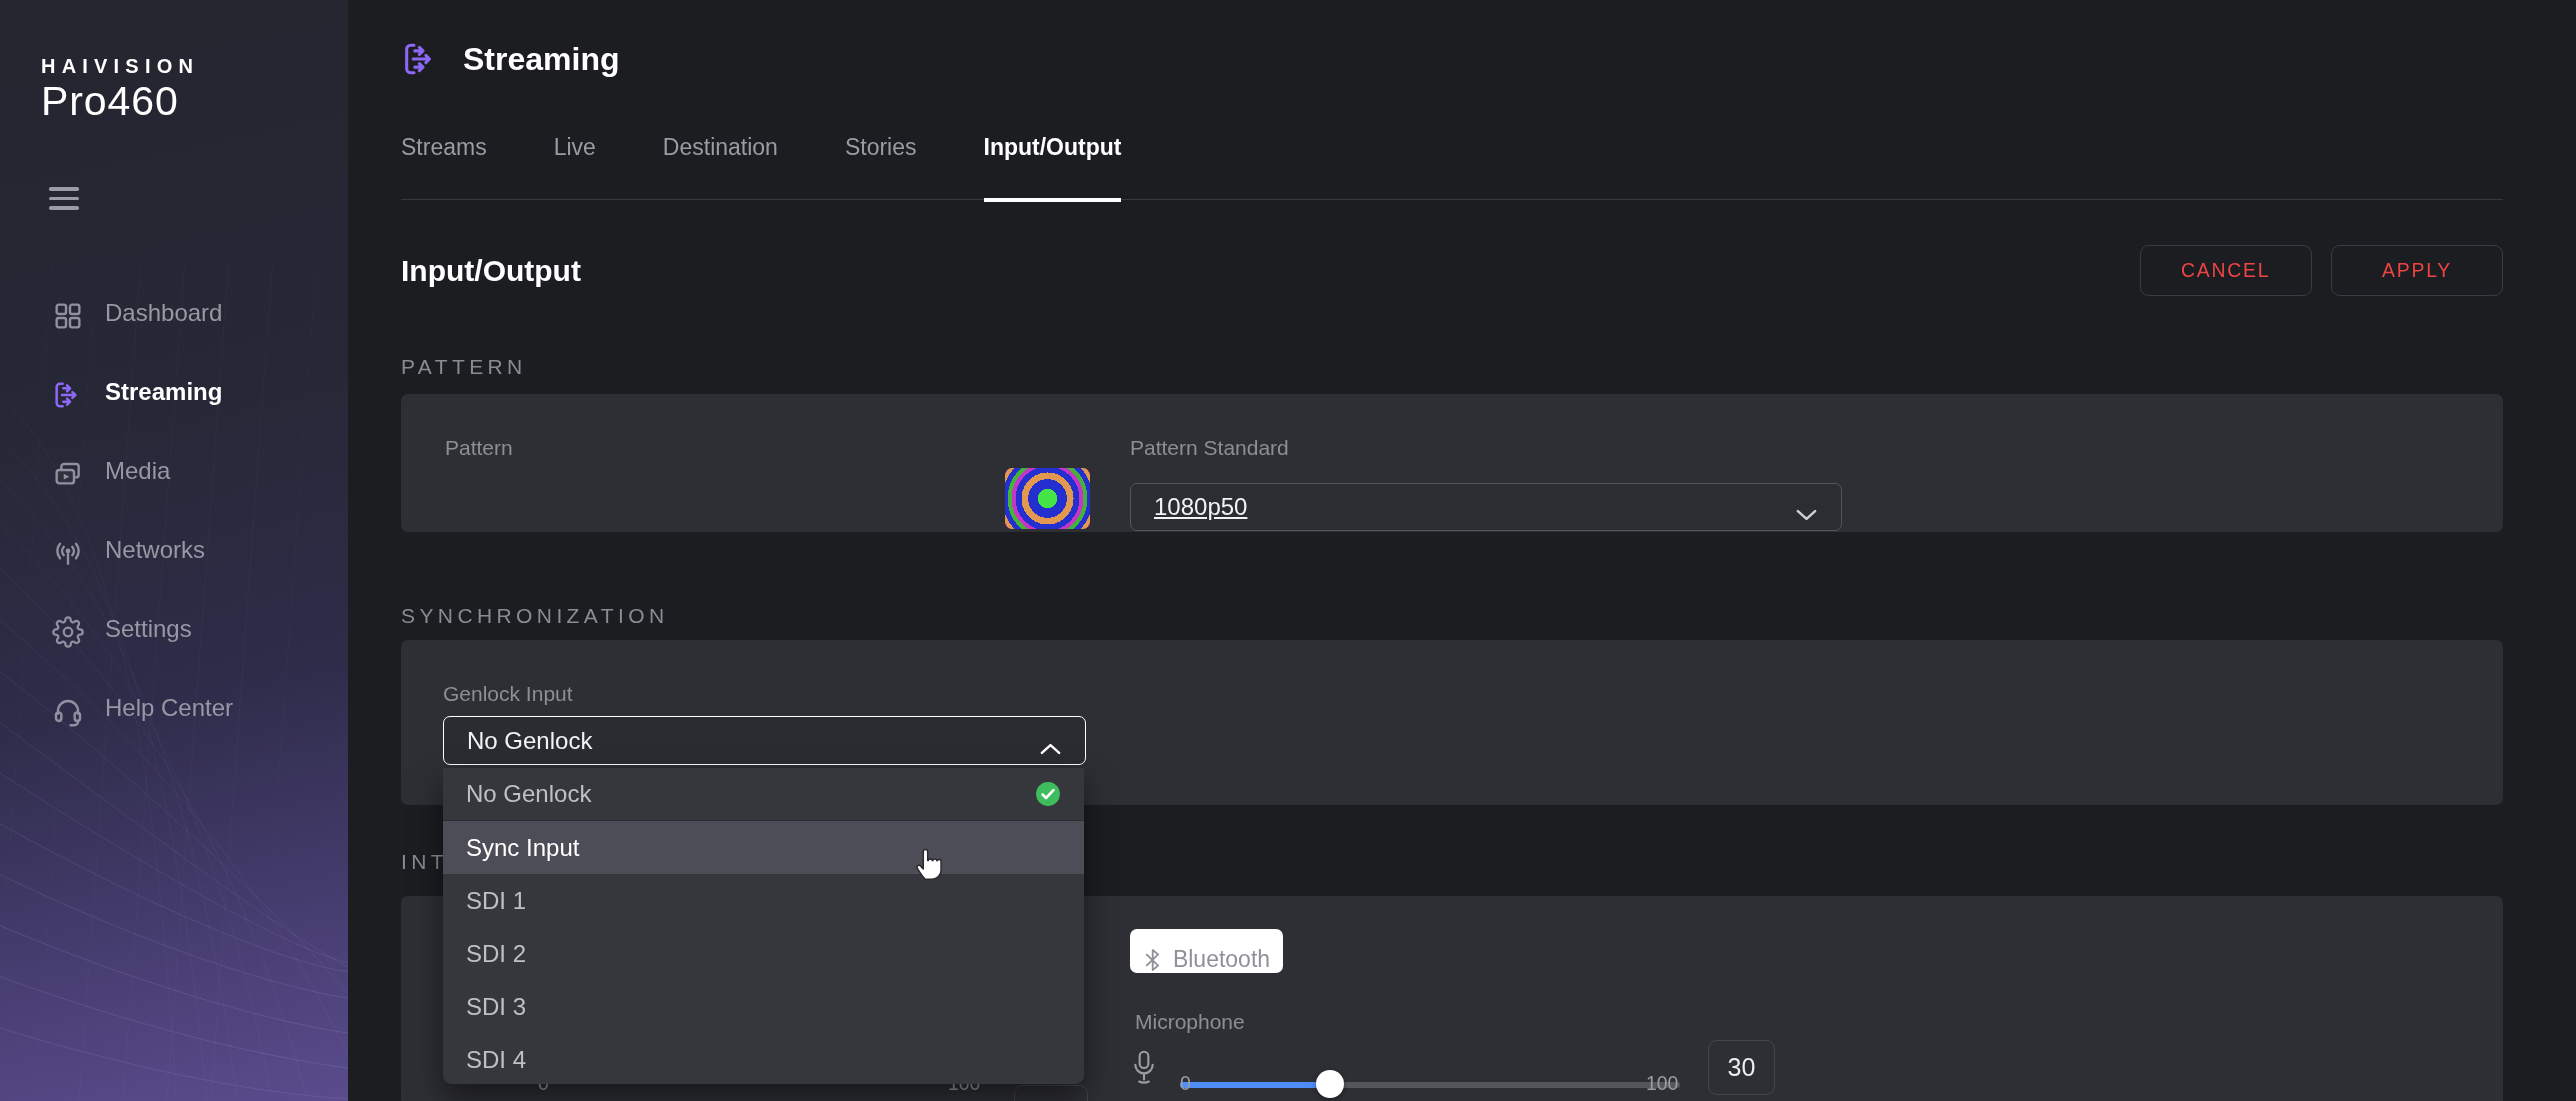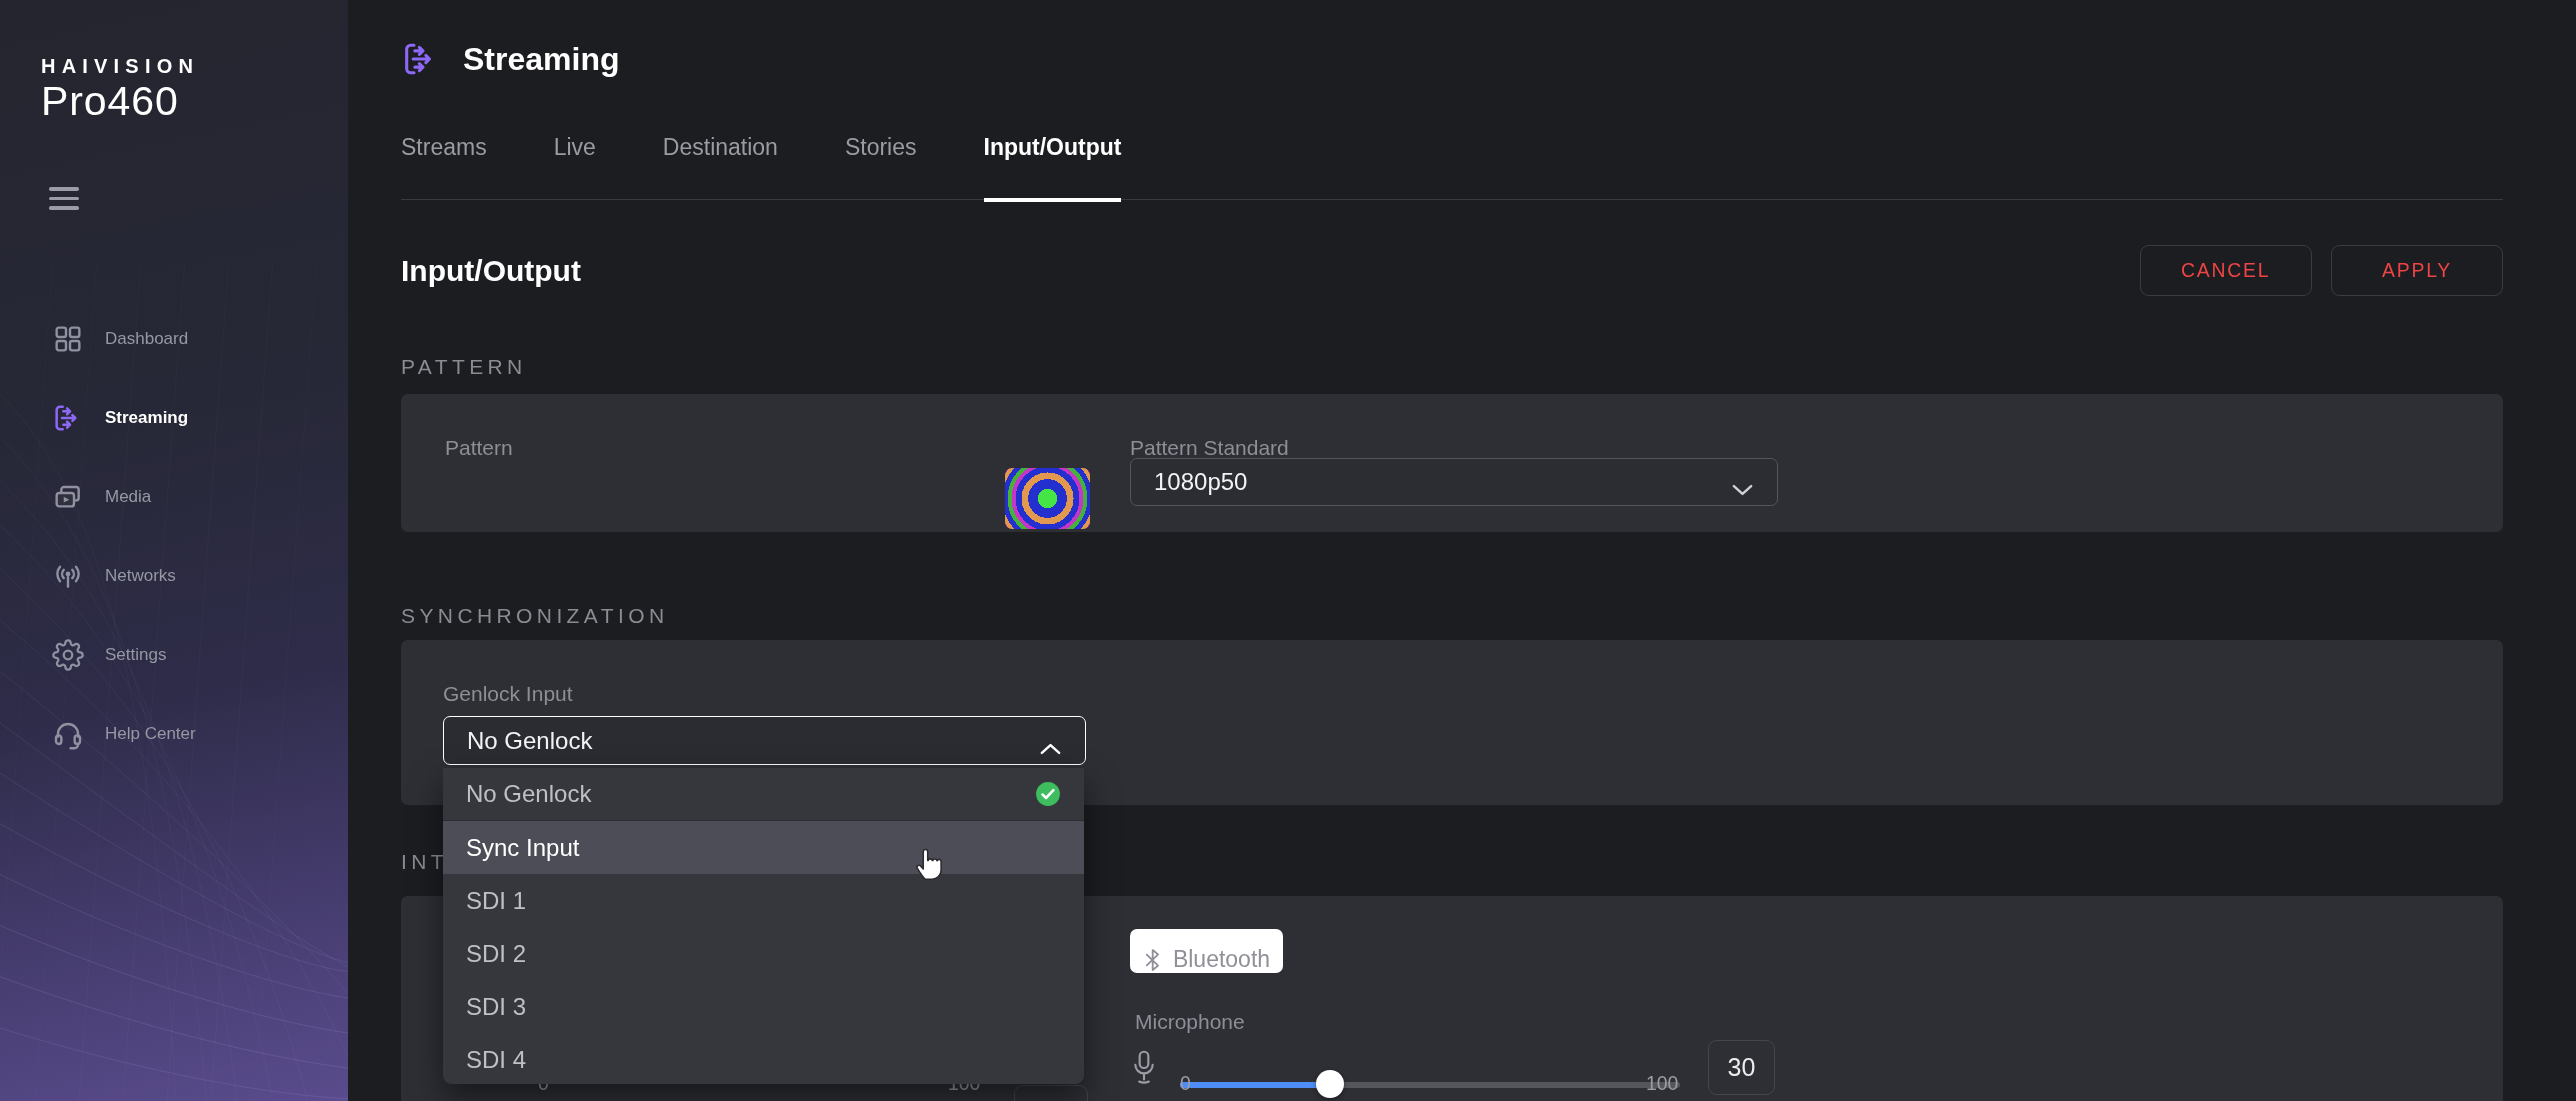--- a/index.html
+++ b/index.html
@@ -11,21 +11,21 @@
   #sidebar { position:absolute; left:0; top:0; width:348px; height:1101px;
     background:linear-gradient(168deg,#24252e 0%, #272837 38%, #2e2c49 62%, #453c6e 82%, #5a4c8d 100%);
     overflow:hidden; z-index:5; }
   #sidebar svg.waves { position:absolute; left:0; top:0; }
   .brand { position:absolute; left:41px; top:55px; color:#ffffff; }
   .brand-top { font-size:20px; font-weight:700; letter-spacing:6.2px; }
   .brand-bottom { font-size:41px; font-weight:400; letter-spacing:0.9px; margin-top:0; }
   .hamburger { position:absolute; left:49px; top:187px; width:30px; cursor:pointer; }
   .hamburger span { display:block; height:3.5px; background:#9b9ca6; border-radius:1.8px; margin-bottom:6.2px; }
   nav { position:absolute; left:0; top:299px; width:100%; }
-  .nav-item { display:flex; align-items:center; height:79px; padding-left:51px; color:#9698a3; font-size:17px; cursor:pointer; }
+  .nav-item { display:flex; align-items:flex-start; height:79px; padding-left:51px; color:#9698a3; font-size:24px; cursor:pointer; }
   .nav-item .nicon { width:33px; height:33px; margin-right:21px; display:flex; align-items:center; justify-content:center; color:#8f90a0; }
   .nav-item.active { color:#ffffff; font-weight:700; }
   .nav-item.active .nicon { color:#8d67f5; }
 
   
   #main { position:absolute; left:348px; top:0; width:2228px; height:1101px; }
   .app-header { position:absolute; left:53px; top:39px; display:flex; align-items:center; }
   .app-header .hicon { width:39px; height:40px; color:#8d67f5; margin-right:23px; }
   .app-title { color:#ffffff; font-size:32px; font-weight:700; }
 
@@ -56,21 +56,21 @@
   .select .chev { margin-left:auto; width:23px; height:14px; color:#cfd0d6; }
 
   
   #pattern-select { left:44px; top:76px; width:530px; }
   #pattern-thumb { position:absolute; left:604px; top:74px; width:85px; height:61px; border-radius:7px;
     background:radial-gradient(ellipse 55px 55px at 50% 50%,
       #44e544 0 9.7px, #2330cf 9.7px 19.4px, #e2994f 19.4px 26px, #2330cf 26px 32px,
       #c535c8 32px 36px, #44b33a 36px 40px, #2330cf 40px 45px, #e2994f 45px 49px,
       #c535c8 49px 54px, #44b33a 54px 58px, #2330cf 58px 62px, #e2994f 62px 67px, #c535c8 67px); }
   #standard-label { left:729px; top:42px; }
-  #standard-select { left:729px; top:64px; width:648px; }
+  #standard-select { left:729px; top:89px; width:712px;text-decoration:underline; }
   #pattern-plabel { left:44px; top:42px; }
 
   
   #genlock-label { left:42px; top:42px; }
   #genlock-select { left:42px; top:76px; width:643px; height:49px; border:1.8px solid #ffffff; background:#2b2c32; border-radius:7px; }
 
   .dropdown { position:absolute; left:42px; top:128px; width:641px; height:316px; background:#36373d;
     border-radius:0 0 8.8px 8.8px; box-shadow:0 14px 32px rgba(0,0,0,.5); z-index:50; overflow:hidden; }
   .dd-item { height:53px; display:flex; align-items:center; padding:0 23px; color:#bfc0c7; font-size:24px; cursor:pointer; }
   .dd-item.first { border-bottom:0.9px solid #2c2d33; }

